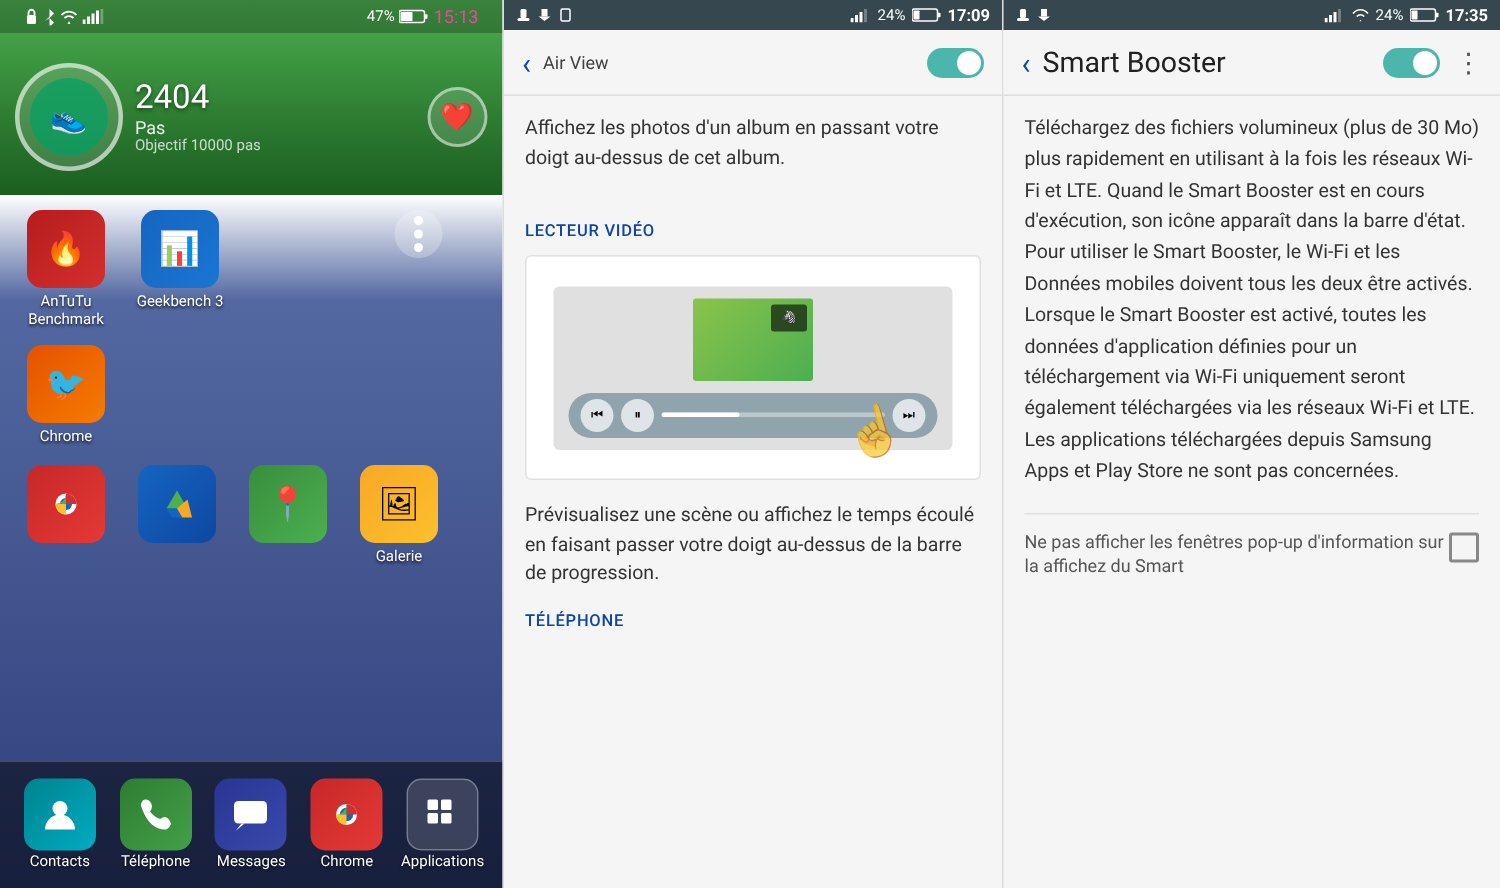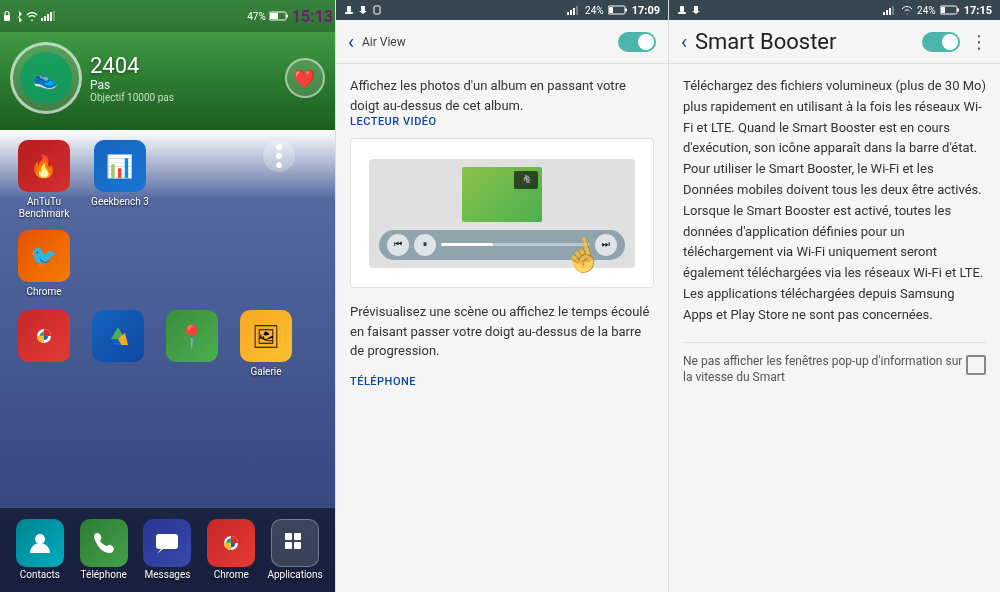--- a/index.html
+++ b/index.html
@@ -22,25 +22,25 @@
     .home-bg-overlay {
       position: absolute;
       top: 0; left: 0; right: 0; bottom: 0;
       background: linear-gradient(180deg, transparent 130px, rgba(10,40,120,0.7) 200px, rgba(10,30,100,0.85) 100%);
     }
 
     
     .status-bar {
       position: absolute;
       top: 0; left: 0; right: 0;
-      height: 32px;
+      height: 22px;
       display: flex;
       align-items: center;
       justify-content: space-between;
-      padding: 0 2px;
+      padding: 0 16px;
       z-index: 10;
       background: rgba(0,0,0,0.25);
     }
     .status-bar-left { display: flex; gap: 3px; align-items: center; }
     .status-bar-right { display: flex; gap: 3px; align-items: center; font-size: 10px; color: white; }
 
     
     .health-widget {
       position: absolute;
       top: 28px;
@@ -170,21 +170,21 @@
     }
     .panel-content {
       flex: 1;
       overflow-y: auto;
       padding: 12px 14px;
     }
     .panel-desc {
       font-size: 13px;
       color: #333;
       line-height: 1.5;
-      margin-bottom: 0;
+      margin-bottom: 32px;
     }
     .section-label {
       font-size: 11px;
       color: #0d47a1;
       font-weight: 500;
       letter-spacing: 0.5px;
       margin-bottom: 10px;
     }
     .video-preview {
       background: white;
@@ -300,21 +300,21 @@
           <rect x="12" y="0" width="2" height="10" fill="rgba(255,255,255,0.3)"></rect>
         </svg>
     </div>
     <div class="status-bar-right">
       <span>47%</span>
       <svg width="20" height="10" viewBox="0 0 20 10">
           <rect x="0" y="1" width="17" height="8" rx="1.5" stroke="white" stroke-width="1" fill="none"></rect>
           <rect x="1" y="2" width="8" height="6" rx="0.5" fill="white"></rect>
           <rect x="17" y="3.5" width="2" height="3" rx="0.5" fill="white"></rect>
         </svg>
-      <span style="font-size:16px;font-weight:bold;color:#701a75;">15:13</span>
+      <span style="font-size:12px;font-weight:normal;color:#ec4899;">15:13</span>
     </div>
   </div>
 
   <div class="health-widget">
     <div class="step-circle">
       <div class="step-circle-inner">
         <span style="font-size:20px;">👟</span>
       </div>
     </div>
     <div style="display:flex;flex-direction:column;">
@@ -540,38 +540,38 @@
           <path d="M6 8l.7 1.2H5.3L6 8z" fill="white"></path>
           <path d="M3.5 6c.6-.7 1.5-1.2 2.5-1.2s1.9.5 2.5 1.2" stroke="white" stroke-width="1"></path>
           <path d="M1 4C2.4 2.4 4.1 1.5 6 1.5S9.6 2.4 11 4" stroke="white" stroke-width="1"></path>
         </svg>
       <span>24%</span>
       <svg width="20" height="10" viewBox="0 0 20 10">
           <rect x="0" y="1" width="17" height="8" rx="1.5" stroke="white" stroke-width="1" fill="none"></rect>
           <rect x="1" y="2" width="4" height="6" rx="0.5" fill="white"></rect>
           <rect x="17" y="3.5" width="2" height="3" rx="0.5" fill="white"></rect>
         </svg>
-      <span style="font-weight:bold;font-size:11px;">17:15</span>
+      <span style="font-weight:bold;font-size:11px;">17:35</span>
     </div>
   </div>
 
   <div style="height:44px;background:#f5f5f5;display:flex;align-items:center;padding:0 12px;border-bottom:1px solid #ddd;">
     <span style="font-size:20px;color:#0d47a1;margin-right:8px;cursor:pointer;">‹</span>
-    <span style="font-size:22px;color:#212121;flex:1;">Smart Booster</span>
+    <span style="font-size:19px;color:#212121;flex:1;">Smart Booster</span>
     <div class="toggle-bar" style="margin-right:6px;">
       <div class="toggle-bar-knob"></div>
     </div>
     <span style="font-size:18px;color:#555;cursor:pointer;margin-left:4px;">⋮</span>
   </div>
 
   <div class="booster-content">
     <p class="booster-text">Téléchargez des fichiers volumineux (plus de 30 Mo) plus rapidement en utilisant à la fois les réseaux Wi-Fi et LTE. Quand le Smart Booster est en cours d'exécution, son icône apparaît dans la barre d'état. Pour utiliser le Smart Booster, le Wi-Fi et les Données mobiles doivent tous les deux être activés. Lorsque le Smart Booster est activé, toutes les données d'application définies pour un téléchargement via Wi-Fi uniquement seront également téléchargées via les réseaux Wi-Fi et LTE. Les applications téléchargées depuis Samsung Apps et Play Store ne sont pas concernées.</p>
 
     <div style="border-top:1px solid #e0e0e0;padding-top:10px;">
       <div style="display:flex;align-items:flex-start;justify-content:space-between;">
         <div style="flex:1;">
-          <p class="booster-subtitle-desc">Ne pas afficher les fenêtres pop-up d'information sur la vitesse du Smart</p>
+          <p class="booster-subtitle-desc">Ne pas afficher les fenêtres pop-up d'information sur la affichez du Smart</p>
         </div>
         <div class="booster-checkbox"></div>
       </div>
     </div>
   </div>
 </div>
 
 </body></html>

